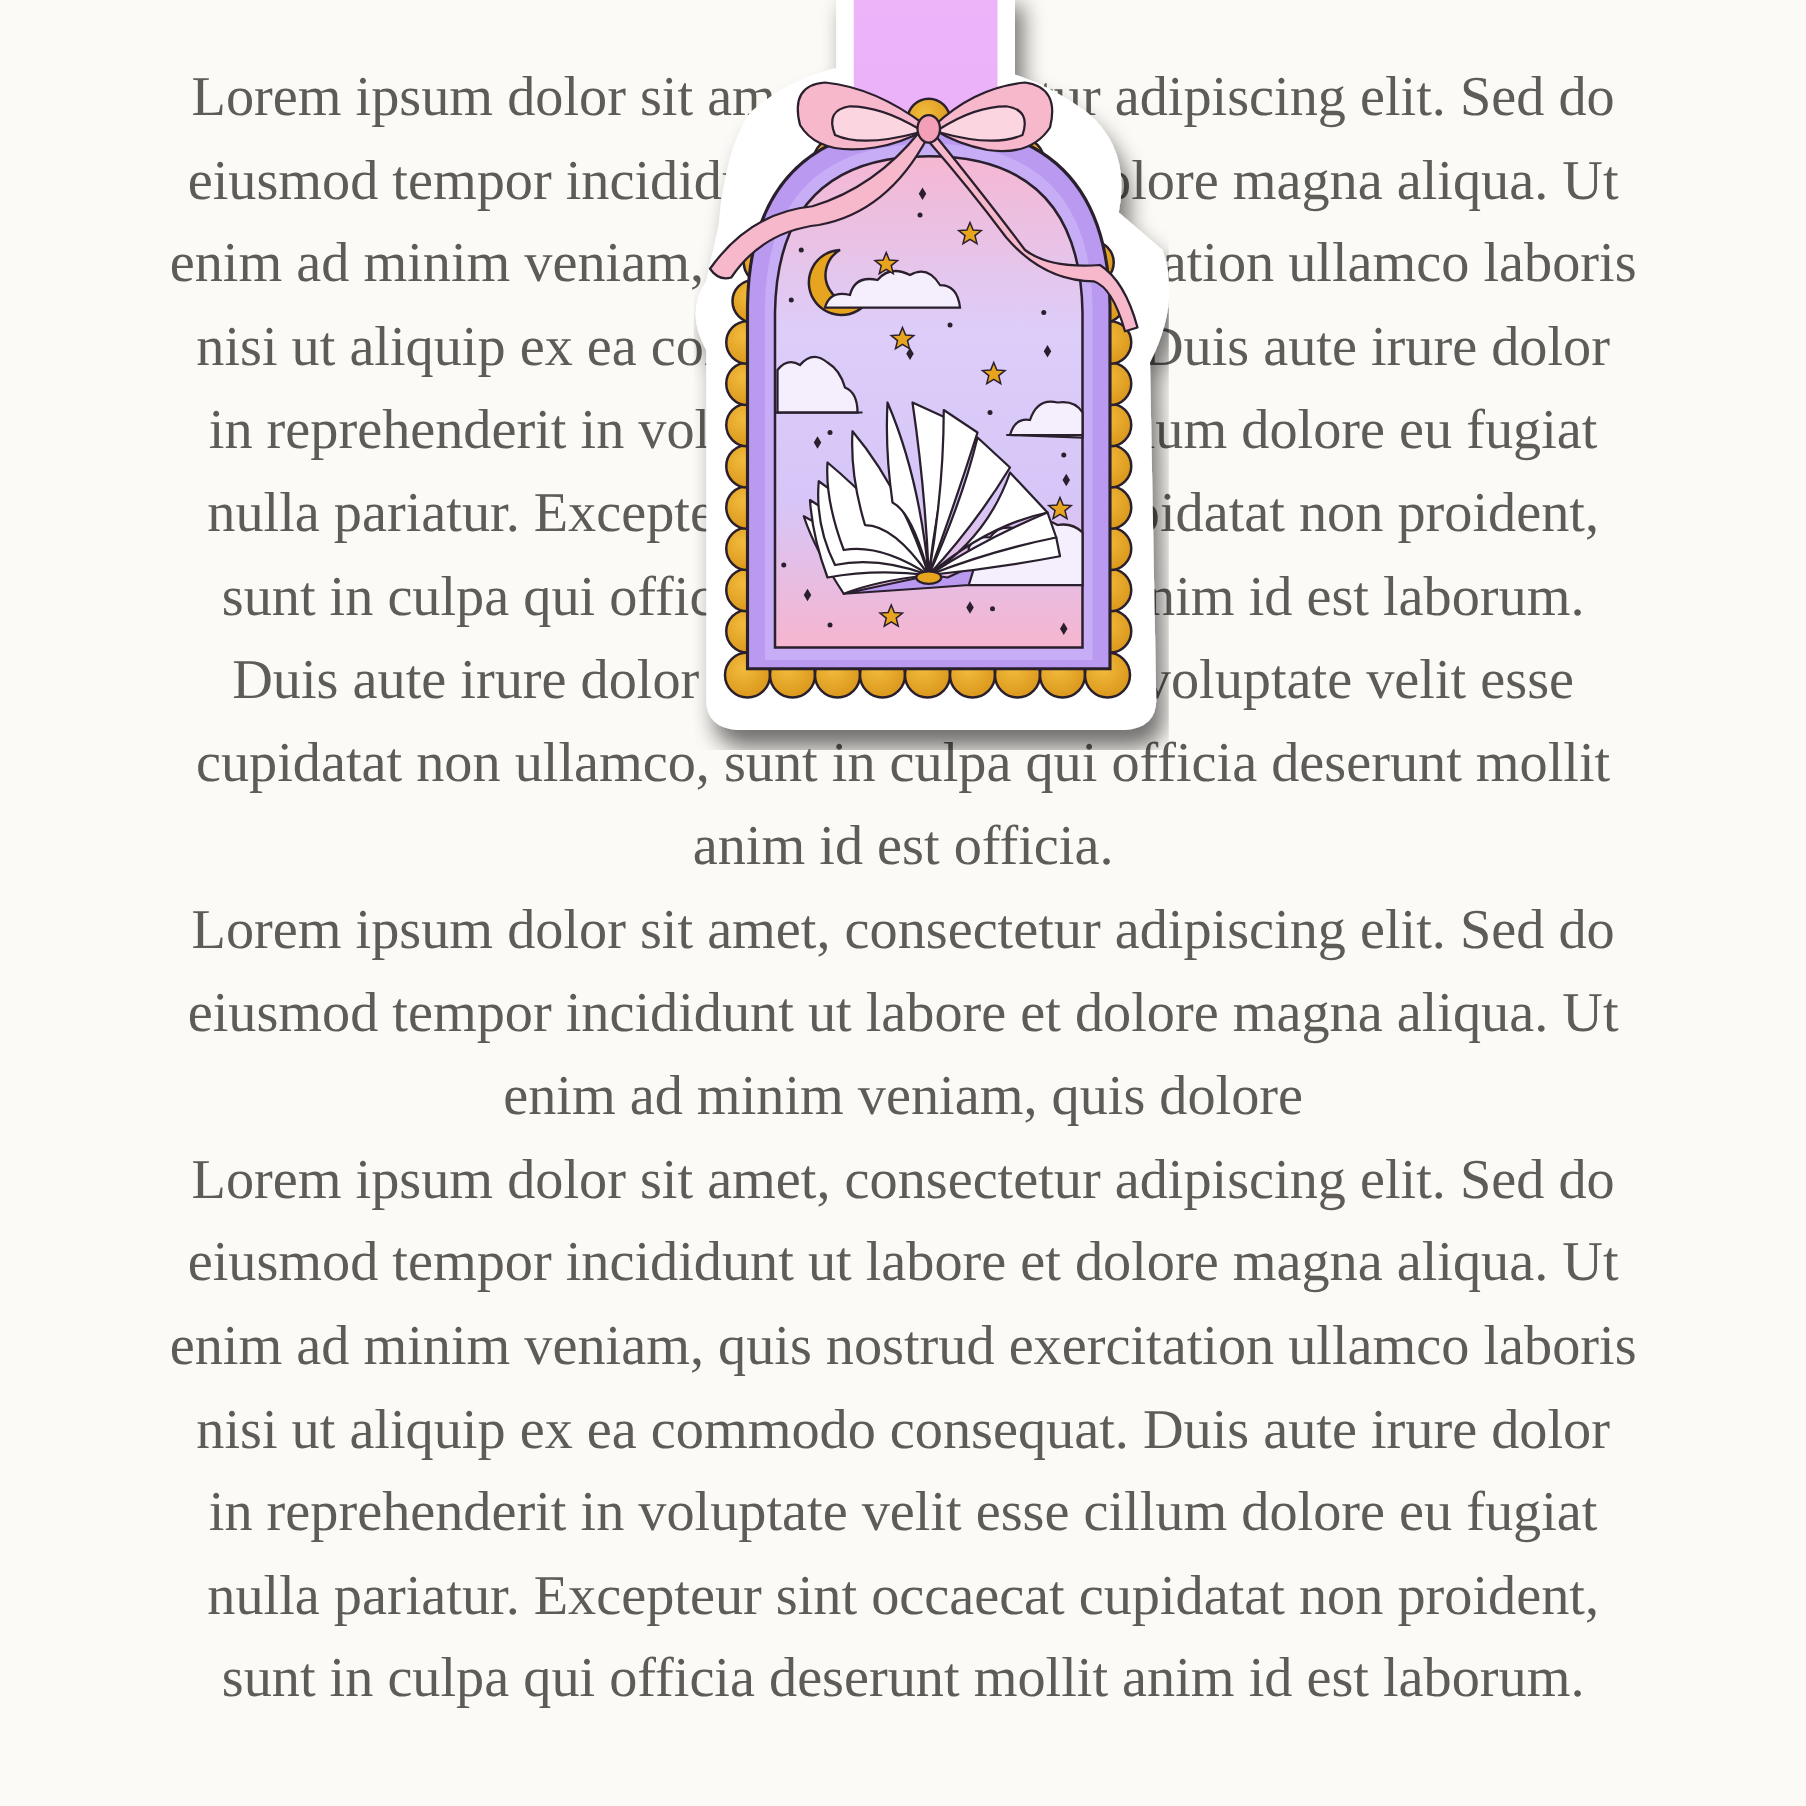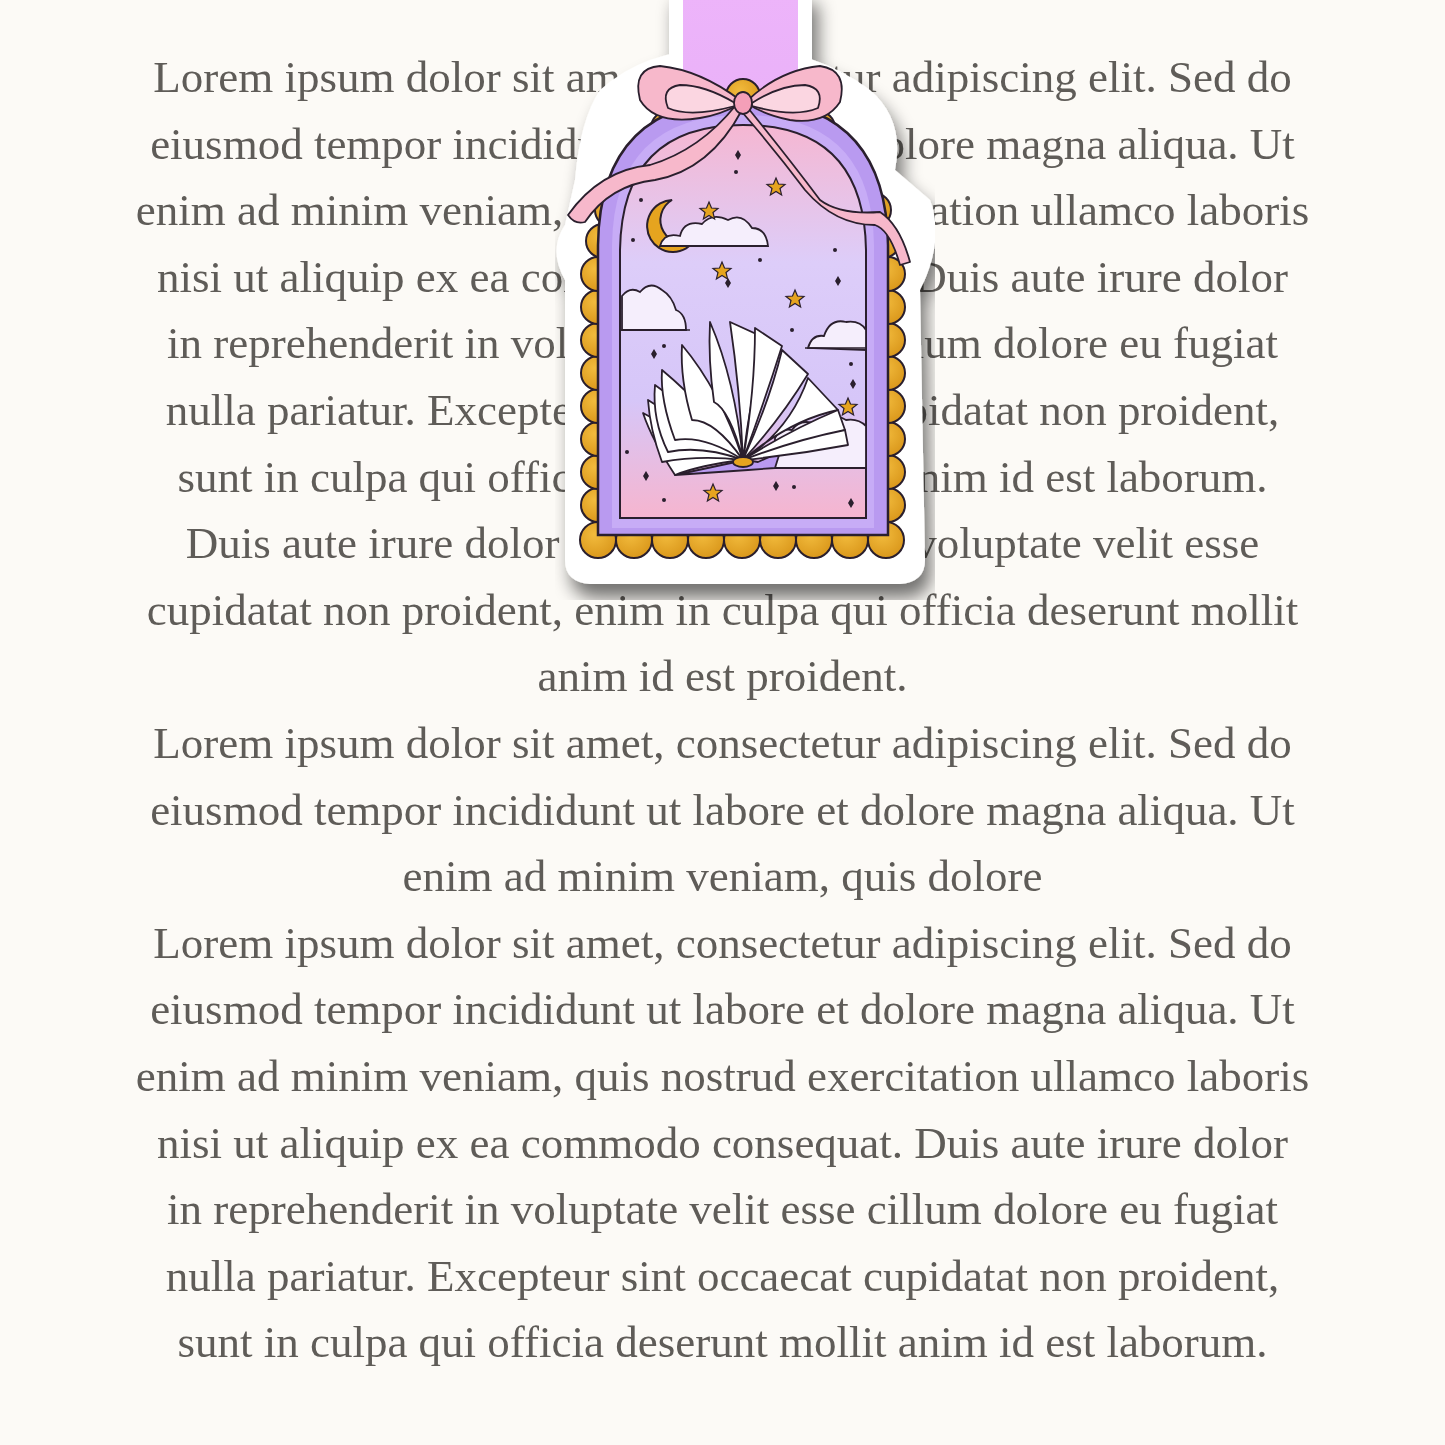--- a/index.html
+++ b/index.html
@@ -25,22 +25,22 @@
 
 <div class="text-block">
   <span class="line">Lorem ipsum dolor sit amet, consectetur adipiscing elit. Sed do</span>
   <span class="line">eiusmod tempor incididunt ut labore et dolore magna aliqua. Ut</span>
   <span class="line">enim ad minim veniam, quis nostrud exercitation ullamco laboris</span>
   <span class="line">nisi ut aliquip ex ea commodo consequat. Duis aute irure dolor</span>
   <span class="line">in reprehenderit in voluptate velit esse cillum dolore eu fugiat</span>
   <span class="line">nulla pariatur. Excepteur sint occaecat cupidatat non proident,</span>
   <span class="line">sunt in culpa qui officia deserunt mollit anim id est laborum.</span>
   <span class="line">Duis aute irure dolor in reprehenderit in voluptate velit esse</span>
-  <span class="line">cupidatat non proident, enim in culpa qui officia deserunt mollit</span>
-  <span class="line">anim id est proident.</span>
+  <span class="line">cupidatat non ullamco, sunt in culpa qui officia deserunt mollit</span>
+  <span class="line">anim id est officia.</span>
   <span class="line">Lorem ipsum dolor sit amet, consectetur adipiscing elit. Sed do</span>
   <span class="line">eiusmod tempor incididunt ut labore et dolore magna aliqua. Ut</span>
   <span class="line">enim ad minim veniam, quis dolore</span>
   <span class="line">Lorem ipsum dolor sit amet, consectetur adipiscing elit. Sed do</span>
   <span class="line">eiusmod tempor incididunt ut labore et dolore magna aliqua. Ut</span>
   <span class="line">enim ad minim veniam, quis nostrud exercitation ullamco laboris</span>
   <span class="line">nisi ut aliquip ex ea commodo consequat. Duis aute irure dolor</span>
   <span class="line">in reprehenderit in voluptate velit esse cillum dolore eu fugiat</span>
   <span class="line">nulla pariatur. Excepteur sint occaecat cupidatat non proident,</span>
   <span class="line">sunt in culpa qui officia deserunt mollit anim id est laborum.</span>

